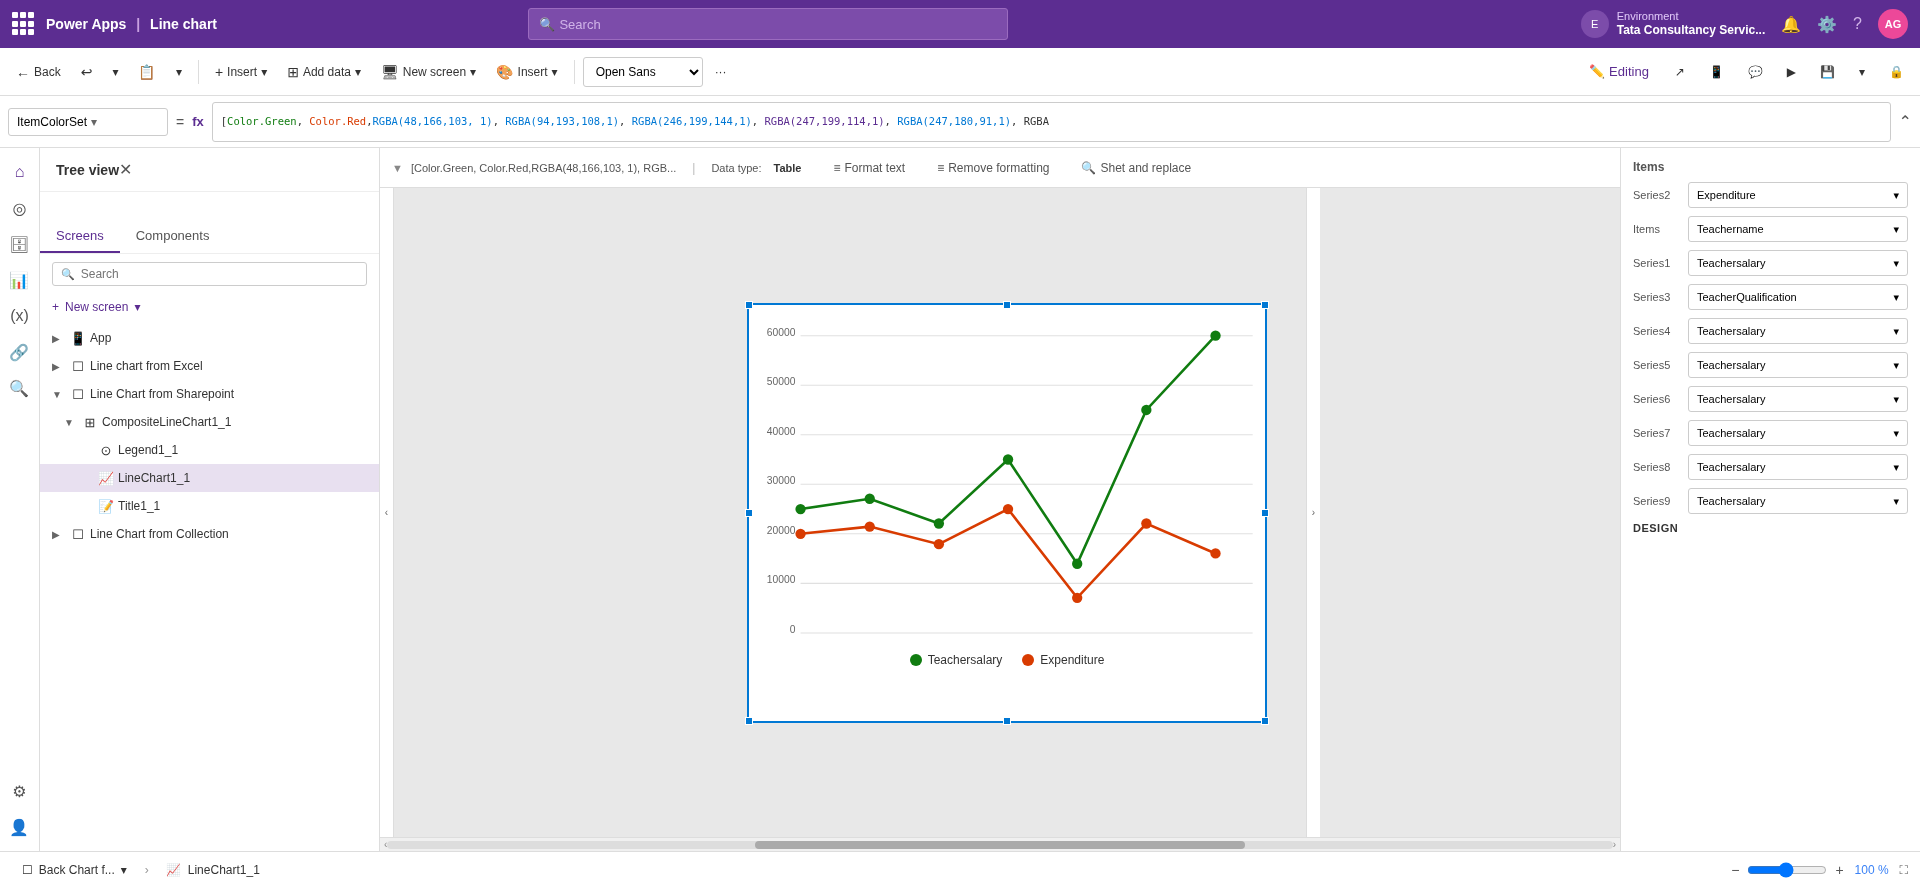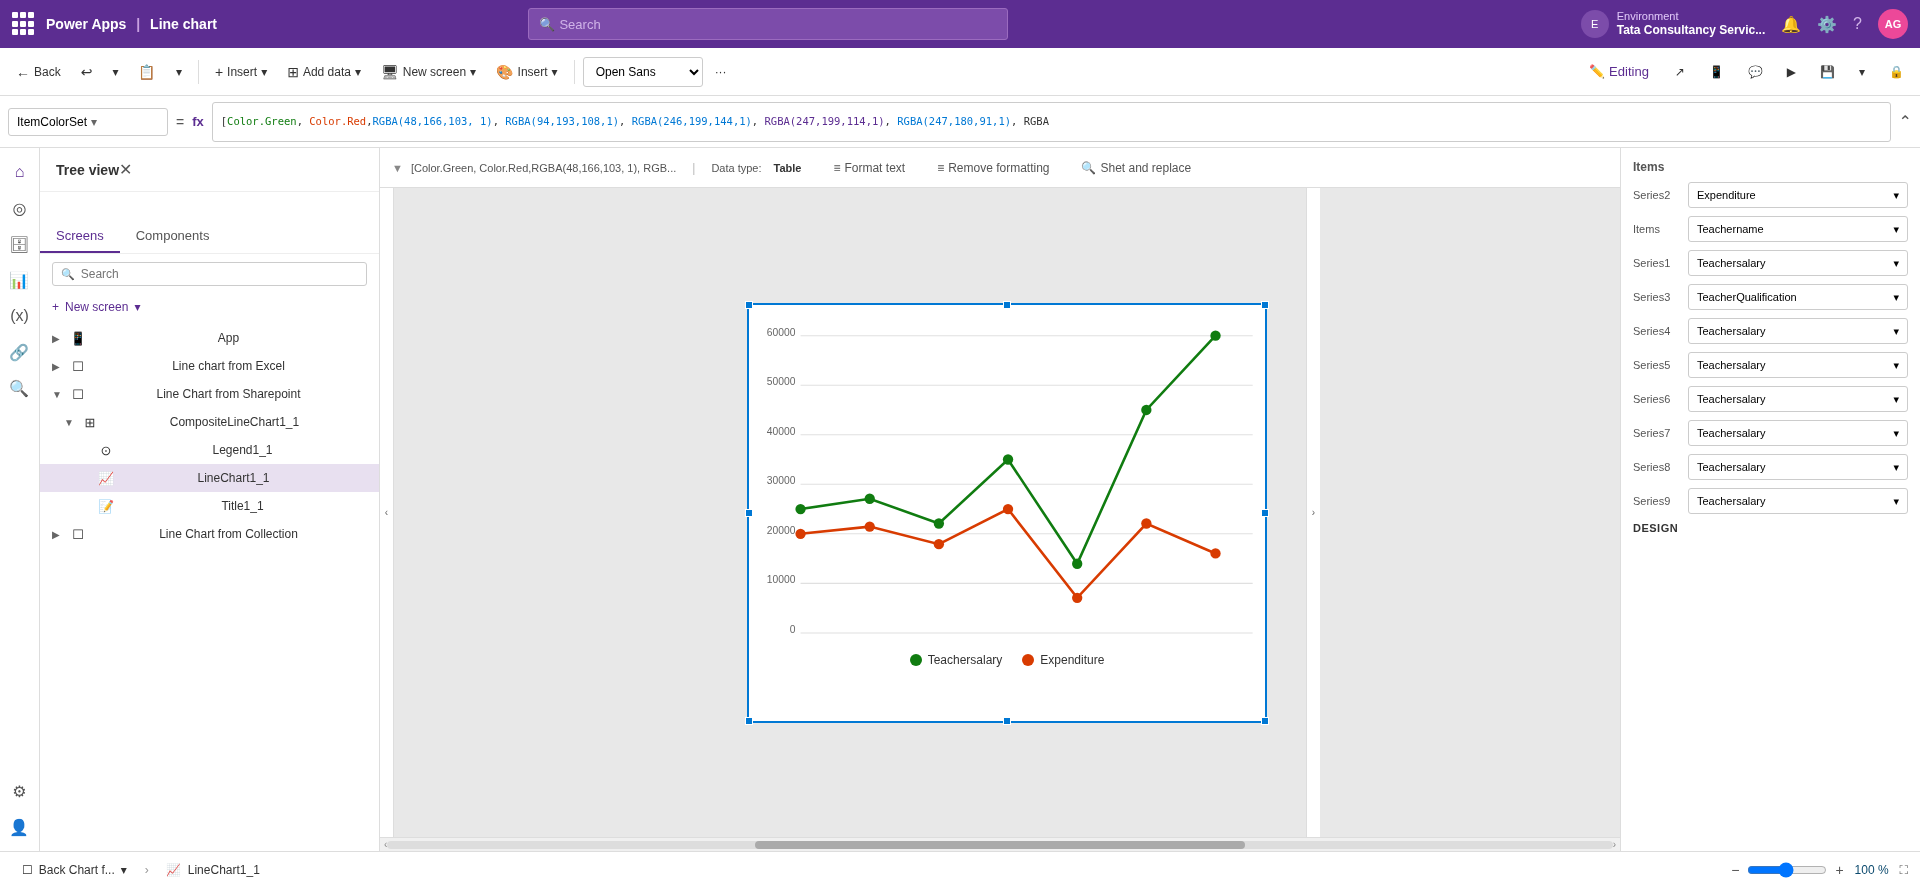--- a/index.html
+++ b/index.html
@@ -125,21 +125,21 @@
     }
     .tree-search input { border: none; outline: none; font-size: 12px; flex: 1; }
     .tree-content { flex: 1; overflow-y: auto; padding: 4px 0; }
     .tree-item {
       display: flex; align-items: center; padding: 5px 12px; cursor: pointer; gap: 4px;
       font-size: 12px; color: #333; min-height: 28px;
     }
     .tree-item.selected { background: #e8e0f0; }
     .tree-item .expand-icon { width: 14px; color: #666; font-size: 10px; }
     .tree-item .item-icon { width: 16px; height: 16px; display: flex; align-items: center; justify-content: center; font-size: 13px; }
-    .tree-item .item-label { flex: 1; text-align: center; }
+    .tree-item .item-label { flex: 1; }
     .tree-item .item-more { color: #666; font-size: 14px; visibility: hidden; }
     .new-screen-btn {
       display: flex; align-items: center; gap: 6px; padding: 6px 12px; cursor: pointer;
       font-size: 12px; color: #5c2d91; font-weight: 500;
     }
     .indent-1 { padding-left: 24px; }
     .indent-2 { padding-left: 40px; }
 
     
     .canvas-area {
@@ -210,21 +210,21 @@
       display: flex; align-items: center; padding: 0 12px; gap: 8px; font-size: 12px;
     }
     .status-tab {
       display: flex; align-items: center; gap: 6px; padding: 4px 10px;
       cursor: pointer; color: #333; border-radius: 3px;
     }
     .status-separator { color: #999; }
     .status-right { margin-left: auto; display: flex; align-items: center; gap: 8px; }
     .zoom-btn { border: none; background: none; cursor: pointer; font-size: 14px; color: #555; }
     .zoom-slider { width: 80px; }
-    .zoom-value { font-size: 12px; color: #0c4a6e; min-width: 40px; text-align: center; }
+    .zoom-value { font-size: 12px; color: #3b82f6; min-width: 40px; text-align: center; }
 
     
     .canvas-hscroll {
       height: 14px; background: #f0f0f0; border-top: 1px solid #ddd;
       display: flex; align-items: center; padding: 0 4px;
     }
     .hscroll-track {
       flex: 1; height: 8px; background: #ddd; border-radius: 4px; position: relative;
     }
     .hscroll-thumb {

